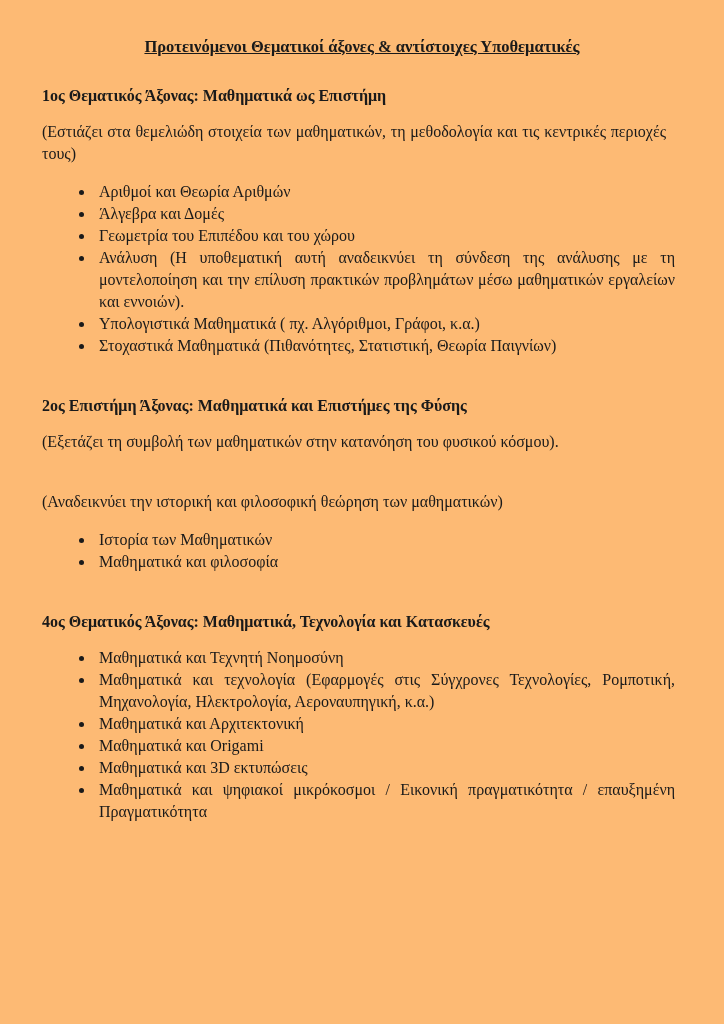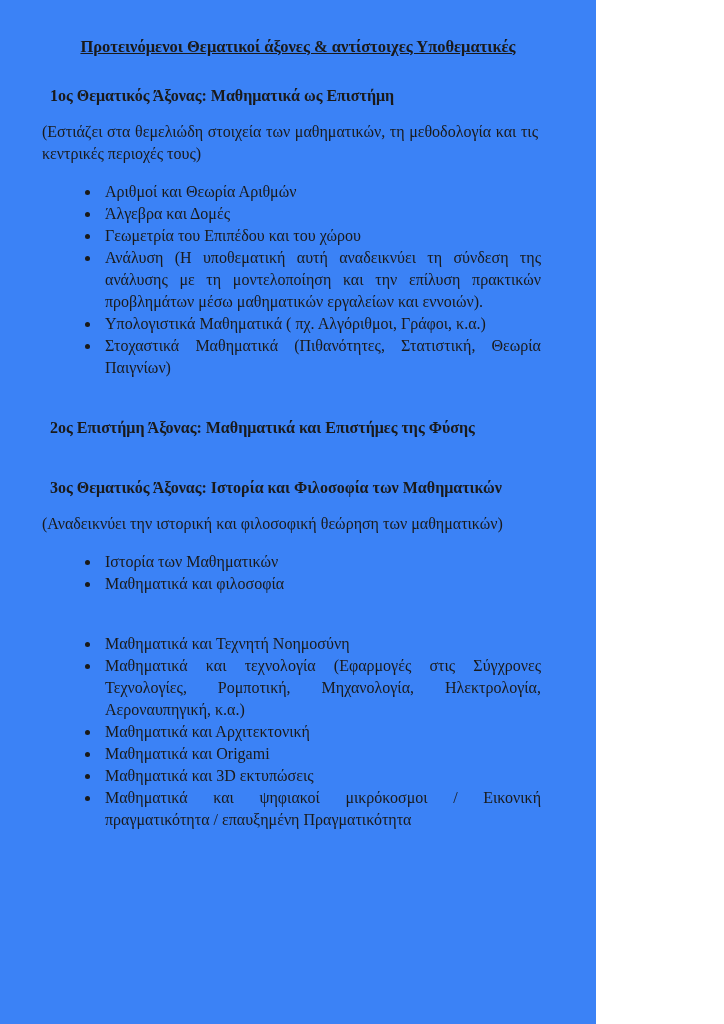--- a/index.html
+++ b/index.html
@@ -1,52 +1,52 @@
 <!DOCTYPE html>
 <html lang="el"><head>
 <meta charset="utf-8">
 <style>
   html, body {
     margin: 0;
     padding: 0;
     background: #ffffff;
   }
   .doc-page {
-    width: 596px;
+    width: 724px;
     height: 1024px;
     box-sizing: border-box;
-    background: #3b82f6;
+    background: #fdba74;
     padding: 36px 42px 30px 42px;
     font-family: "Liberation Serif", "DejaVu Serif", serif;
     font-size: 16px;
     line-height: 1.375;
     color: #1a1a1a;
     overflow: hidden;
   }
   .doc-title {
     font-size: 16.5px;
     font-weight: bold;
     text-align: center;
     text-decoration: underline;
     margin: 0 0 26px 0;
   }
   .axis { margin: 0 0 38px 0; }
   .axis-heading {
     font-size: 16px;
     font-weight: bold;
-    margin: 0 0 14px 8px;
+    margin: 0 0 14px 0;
     text-align: left;
   }
   .axis-desc {
     margin: 0 16px 16px 0;
     text-align: justify;
     font-family: Liberation Serif, serif;
   }
   .axis-bullets {
-    margin: 13px;
+    margin: 7px;
     padding: 0 0 0 46px;
     list-style: disc outside;
   }
   .axis-bullets li {
     text-align: justify;
     padding-left: 4px;
   }
 </style>
 </head>
 <body>
@@ -63,32 +63,33 @@
       <li>Άλγεβρα και Δομές</li>
       <li>Γεωμετρία του Επιπέδου και του χώρου</li>
       <li>Ανάλυση (Η υποθεματική αυτή αναδεικνύει τη σύνδεση της ανάλυσης με τη μοντελοποίηση και την επίλυση πρακτικών προβλημάτων μέσω μαθηματικών εργαλείων και εννοιών).</li>
       <li>Υπολογιστικά Μαθηματικά ( πχ. Αλγόριθμοι, Γράφοι, κ.α.)</li>
       <li>Στοχαστικά Μαθηματικά (Πιθανότητες, Στατιστική, Θεωρία Παιγνίων)</li>
     </ul>
   </section>
 
   <section class="axis">
     <h2 class="axis-heading">2ος Επιστήμη Άξονας: Μαθηματικά και Επιστήμες της Φύσης</h2>
+    <p class="axis-desc">(Εξετάζει τη συμβολή των μαθηματικών στην κατανόηση του φυσικού κόσμου).</p>
   </section>
 
   <section class="axis">
-    <h2 class="axis-heading">3ος Θεματικός Άξονας: Ιστορία και Φιλοσοφία των Μαθηματικών</h2>
     <p class="axis-desc">(Αναδεικνύει την ιστορική και φιλοσοφική θεώρηση των μαθηματικών)</p>
     <ul class="axis-bullets">
       <li>Ιστορία των Μαθηματικών</li>
       <li>Μαθηματικά και φιλοσοφία</li>
     </ul>
   </section>
 
   <section class="axis">
+    <h2 class="axis-heading">4ος Θεματικός Άξονας: Μαθηματικά, Τεχνολογία και Κατασκευές</h2>
     <ul class="axis-bullets">
       <li>Μαθηματικά και Τεχνητή Νοημοσύνη</li>
       <li>Μαθηματικά και τεχνολογία (Εφαρμογές στις Σύγχρονες Τεχνολογίες, Ρομποτική, Μηχανολογία, Ηλεκτρολογία, Αεροναυπηγική,  κ.α.)</li>
       <li>Μαθηματικά και Αρχιτεκτονική</li>
       <li>Μαθηματικά και Origami</li>
       <li>Μαθηματικά και 3D εκτυπώσεις</li>
       <li>Μαθηματικά και ψηφιακοί μικρόκοσμοι / Εικονική πραγματικότητα / επαυξημένη Πραγματικότητα</li>
     </ul>
   </section>
 

